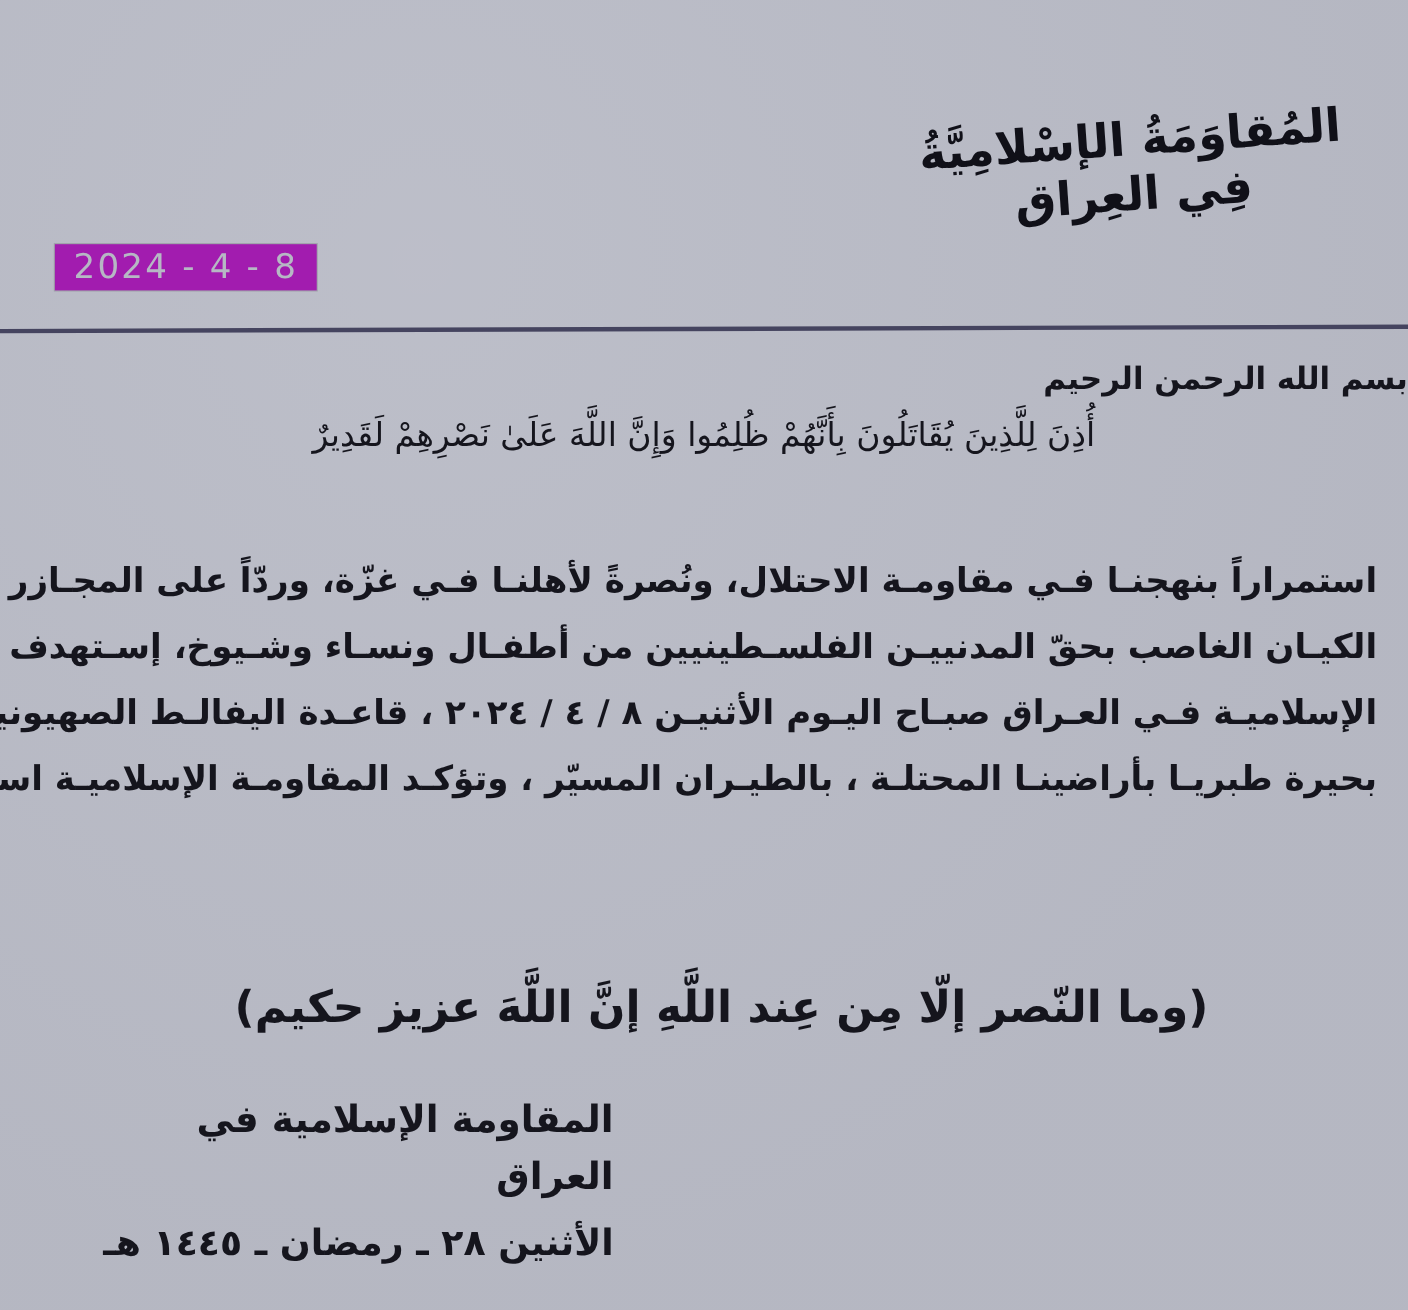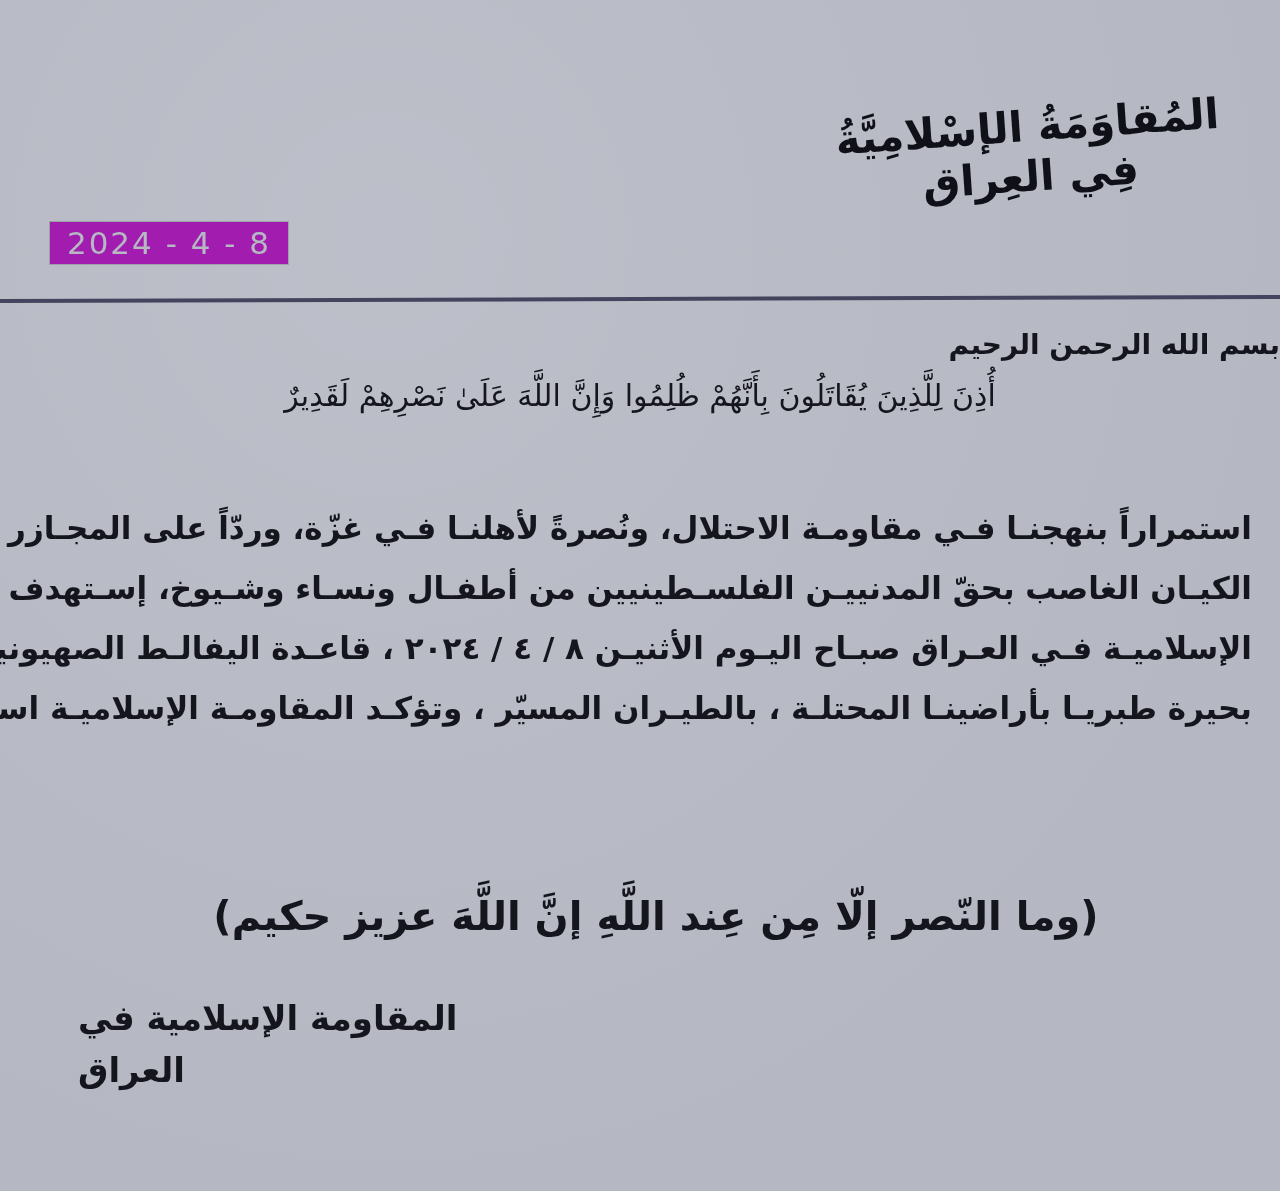--- a/index.html
+++ b/index.html
@@ -101,21 +101,21 @@
     font-size: 40px;
     font-weight: 700;
     letter-spacing: 0.5px;
     margin-left: 16px;
   }
   .signature {
     position: absolute;
     top: 992px;
     left: 78px;
     width: 480px;
-    text-align: left;
+    text-align: right;
     font-weight: 700;
   }
   .signature .sig-line1 {
     font-size: 34px;
     line-height: 52px;
   }
   .signature .sig-line2 {
     font-size: 33px;
     line-height: 68px;
   }
@@ -137,13 +137,14 @@
   <div class="body-line">استمراراً بنهجنـا فـي مقاومـة الاحتلال، ونُصرةً لأهلنـا فـي غزّة، وردّاً على المجـازر التـي يرتكبها</div>
   <div class="body-line">الكيـان الغاصب بحقّ المدنييـن الفلسـطينيين من أطفـال ونسـاء وشـيوخ، إسـتهدف مجاهدو المقاومـة</div>
   <div class="body-line">الإسلاميـة فـي العـراق صبـاح اليـوم الأثنيـن ٨ / ٤ / ٢٠٢٤ ، قاعـدة اليفالـط الصهيونيـة شـمال</div>
   <div class="body-line">بحيرة طبريـا بأراضينـا المحتلـة ، بالطيـران المسيّر ، وتؤكـد المقاومـة الإسلاميـة استمرارها فـي دكّ</div>
 </div>
 
 <div class="quote">(وما النّصر إلّا مِن عِند اللَّهِ  إنَّ اللَّهَ عزيز حكيم)</div>
 
 <div class="signature">
   <div class="sig-line1">المقاومة الإسلامية في العراق</div>
+  <div class="sig-line2">الأثنين ٢٨ ـ رمضان ـ ١٤٤٥ هـ</div>
 </div>
 
 </body></html>

